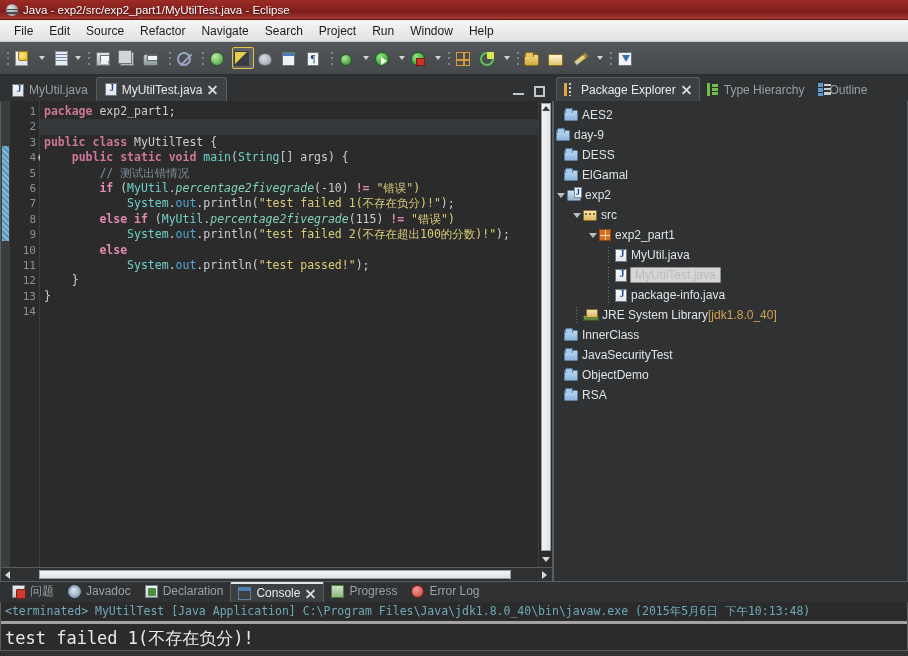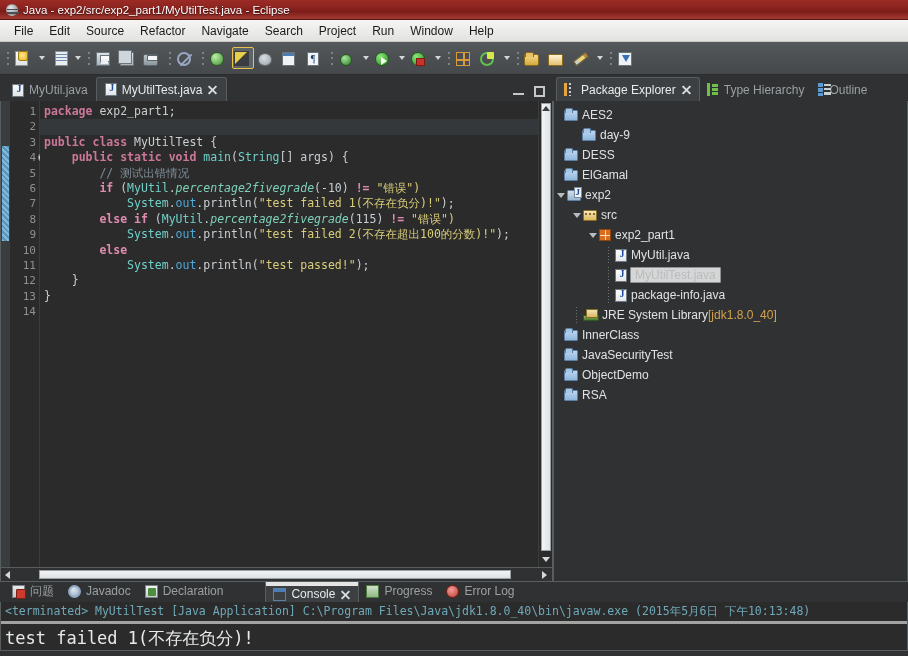--- a/index.html
+++ b/index.html
@@ -600,25 +600,24 @@
   #bt-tabs {
     height: 25px; display: flex; align-items: flex-end;
     padding-left: 5px;
   }
   .bttab {
     height: 22px; display: flex; align-items: center;
     gap: 5px; padding: 0 7px; font-size: 12px; color: #9aa0a3;
   }
   .bttab.active {
     background: #3c4042; color: #e8eaeb; height: 23px;
-    border-top: 7px solid #e5e5e5;
+    border-top: 5px solid #e5e5e5;
     border-left: 1px solid #585d60;
     border-right: 1px solid #585d60;
     border-radius: 3px 3px 0 0;
-    margin-left: 35px;
   }
   .bt-ic { width: 13px; height: 13px; flex: none; position: relative; }
   .bt-ic.problems {
     background: linear-gradient(to bottom, #e8eaec, #c3c8cb);
     border: 1px solid #7a8185;
   }
   .bt-ic.problems::after {
     content: ""; position: absolute; right: -2px; bottom: -2px;
     width: 8px; height: 8px; background: #cf3a2e;
     border: 1px solid #7e1d15; border-radius: 1px;
@@ -880,21 +879,21 @@
         <span class="pe-ic outl"></span>
         <span>Outline</span>
       </div>
     </div>
     <div id="pe-body">
 
       <div class="trow" style="padding-left:10px">
         <span class="ti folder"></span>
         <span class="tlabel">AES2</span>
       </div>
-      <div class="trow" style="padding-left:28px">
+      <div class="trow" style="padding-left:2px">
         <span class="ti folder"></span>
         <span class="tlabel">day-9</span>
       </div>
       <div class="trow" style="padding-left:10px">
         <span class="ti folder"></span>
         <span class="tlabel">DESS</span>
       </div>
       <div class="trow" style="padding-left:10px">
         <span class="ti folder"></span>
         <span class="tlabel">ElGamal</span>

